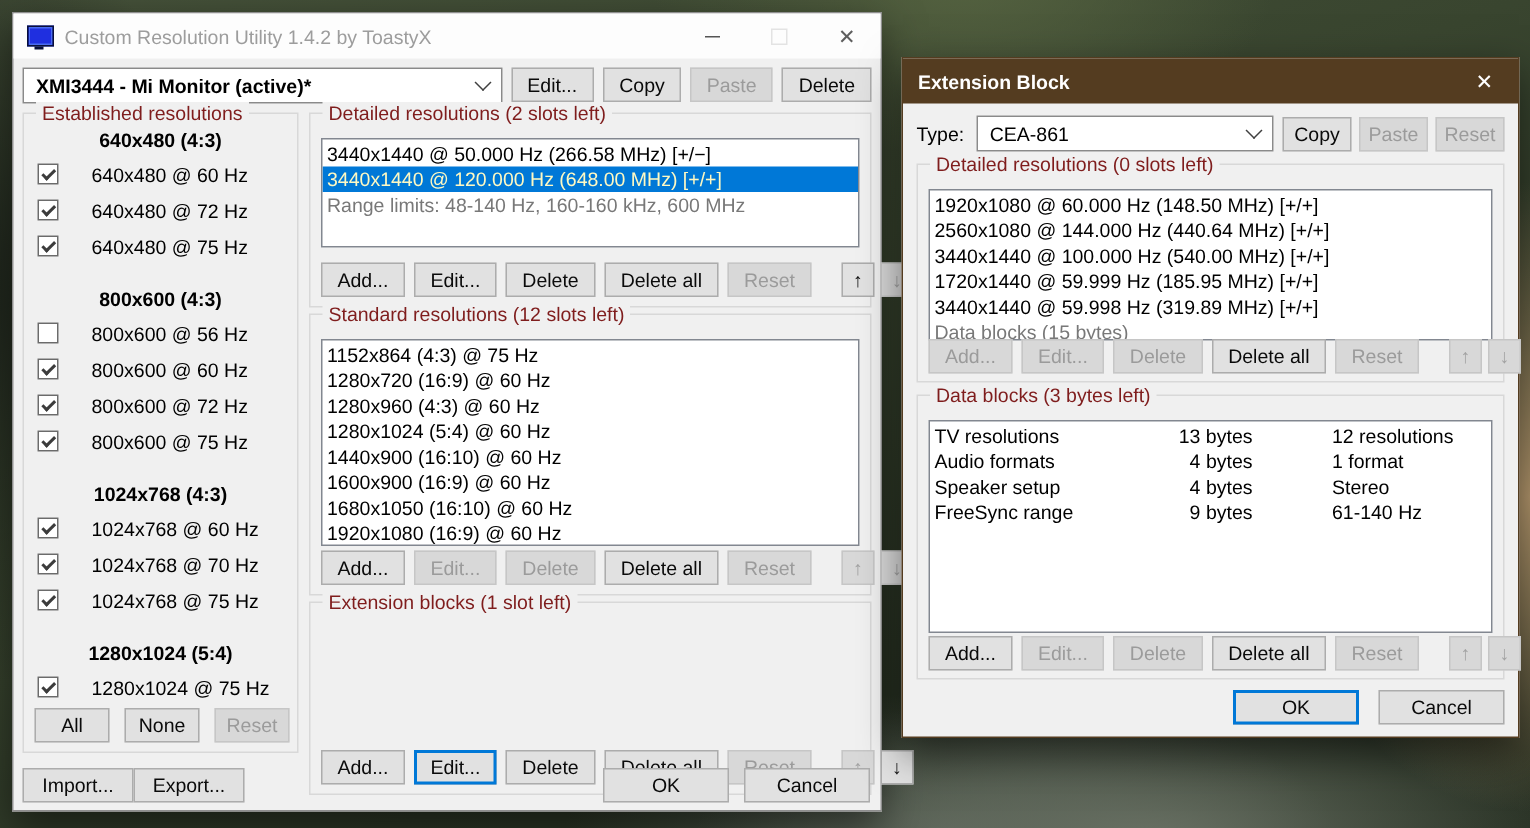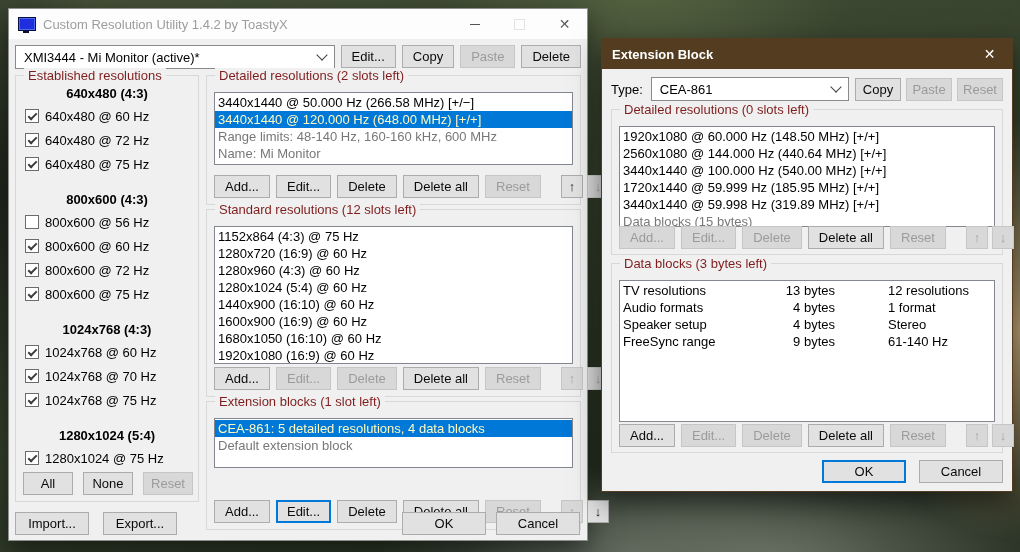--- a/index.html
+++ b/index.html
@@ -51,31 +51,31 @@
     overflow:hidden;padding-top:1px;}
   .row{height:17px;line-height:17px;padding:0 3px;white-space:nowrap;}
   .row.selected{background:#0078d7;color:#fef9c3;}
   .row.dim{color:#787878;}
   .actions{position:absolute;left:7px;right:7px;bottom:6px;display:flex;gap:10px;align-items:center;}
   .spacer{flex:1;}
   .arrows{display:flex;gap:4px;}
   
   .estheader{font-weight:bold;text-align:center;margin:16px 0 3px;}
   .estheader.first{margin-top:10px;}
-  .cbrow{display:flex;align-items:center;gap:6px;height:24px;padding-left:9px;}
+  .cbrow{display:flex;align-items:center;gap:22px;height:24px;padding-left:9px;}
   .cb{position:relative;box-sizing:border-box;width:14px;height:14px;background:#fff;border:1px solid #6b6b6b;flex:none;}
   .cb.checked::after{content:"";position:absolute;left:2px;top:3px;width:7px;height:3px;
     border-left:2px solid #3c3c3c;border-bottom:2px solid #3c3c3c;transform:rotate(-45deg);}
   
   .dbrow{display:flex;height:17px;line-height:17px;padding:0 3px;white-space:nowrap;}
   .dbname{width:150px;}
   .dbbytes{width:62px;text-align:right;}
   .dbvalue{margin-left:53px;}
   
-  .bottomrow{position:absolute;display:flex;gap:14px;}
+  .bottomrow{position:absolute;display:flex;gap:0;}
 </style>
 </head>
 <body>
 
 <div class="screen">
   <div class="backdrop"></div>
 
   <div class="win main-win">
     <div class="titlebar">
       <span class="app-icon"></span>
@@ -87,21 +87,21 @@
         <span class="cap">
             <span class="cap-max-box"></span>
           </span>
         <span class="cap cap-x">
             <span>✕</span>
           </span>
       </span>
     </div>
 
     <div style="position:absolute;left:6px;top:36px;right:6px;height:24px;display:flex;gap:6px;">
-      <div class="combo" style="flex:1;">
+      <div class="combo" style="flex:1;font-weight:bold;">
         <span class="val">XMI3444 - Mi Monitor (active)*</span>
         <span class="chev"></span>
       </div>
       <div style="display:flex;gap:6px;">
 
           <button class="btn">
             <span>Edit...</span>
           </button>
 
           <button class="btn">
@@ -194,21 +194,20 @@
         </div>
     </div>
 
     <div class="group" style="left:197px;top:66px;width:375px;height:130px;">
       <span class="grouplabel">Detailed resolutions (2 slots left)</span>
       <div class="list" style="top:16px;height:73px;">
 
       <div class="row"><span>3440x1440 @ 50.000 Hz (266.58 MHz) [+/−]</span></div>
           <div class="row selected"><span>3440x1440 @ 120.000 Hz (648.00 MHz) [+/+]</span></div>
           <div class="row dim"><span>Range limits: 48-140 Hz, 160-160 kHz, 600 MHz</span></div>
-          <div class="row dim"><span>Name: Mi Monitor</span></div>
         </div>
       <div class="actions">
         <span style="display:flex;gap:6px;">
 
         <button class="btn">
               <span>Add...</span>
             </button>
             <button class="btn">
               <span>Edit...</span>
             </button>
@@ -275,25 +274,20 @@
             </button>
             <button class="arrowbtn disabled">
               <span>↓</span>
             </button>
           </span>
       </div>
     </div>
 
     <div class="group" style="left:197px;top:392px;width:375px;height:129px;">
       <span class="grouplabel">Extension blocks (1 slot left)</span>
-      <div class="list" style="top:16px;height:50px;">
-
-      <div class="row selected"><span>CEA-861: 5 detailed resolutions, 4 data blocks</span></div>
-          <div class="row dim"><span>Default extension block</span></div>
-        </div>
       <div class="actions">
         <span style="display:flex;gap:6px;">
 
         <button class="btn">
               <span>Add...</span>
             </button>
             <button class="btn focused">
               <span>Edit...</span>
             </button>
             <button class="btn">

